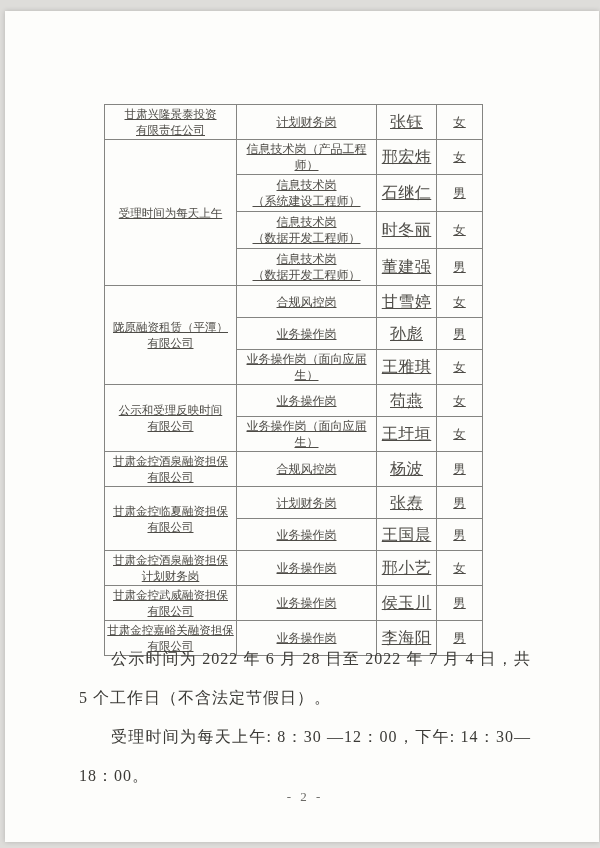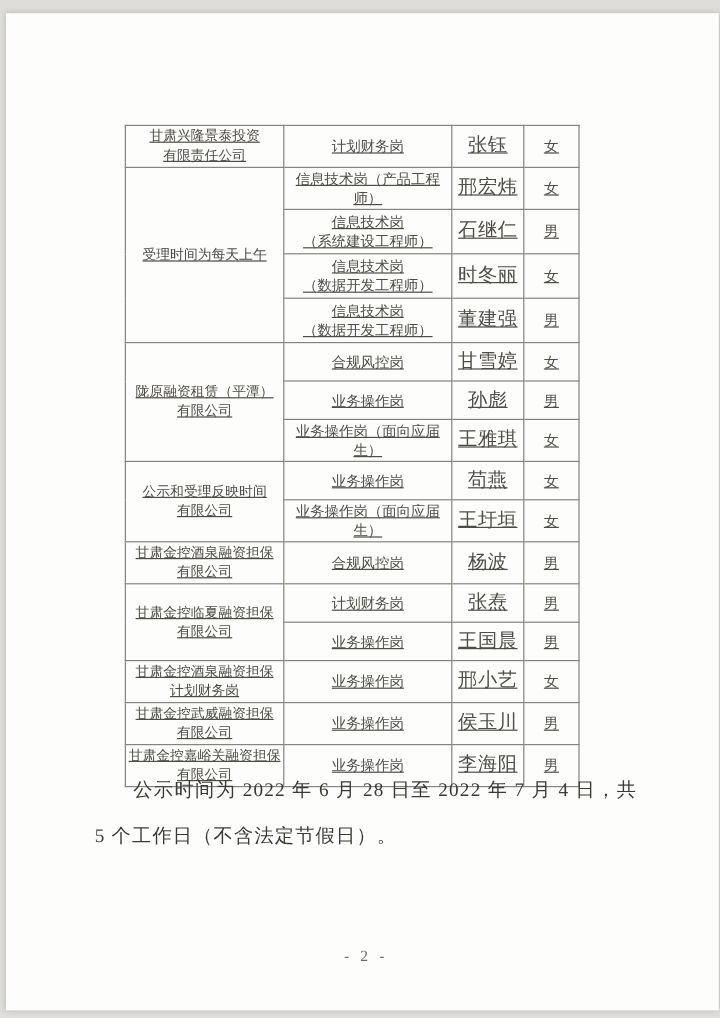--- a/index.html
+++ b/index.html
@@ -203,19 +203,20 @@
             <td class="col-position">业务操作岗</td>
             <td class="col-name">李海阳</td>
             <td class="col-gender">男</td>
           </tr>
         </tbody>
     </table>
 
     <div class="text-section">
       <div class="body-paragraphs">
         <p>公示时间为 2022 年 6 月 28 日至 2022 年 7 月 4 日，共 5 个工作日（不含法定节假日）。</p>
+        <p>受理时间为每天上午: 8：30 —12：00，下午: 14：30—18：00。</p>
       </div>
     </div>
 
     <div class="page-number">- 2 -</div>
 
   </div>
 </div>
 
 </body></html>

